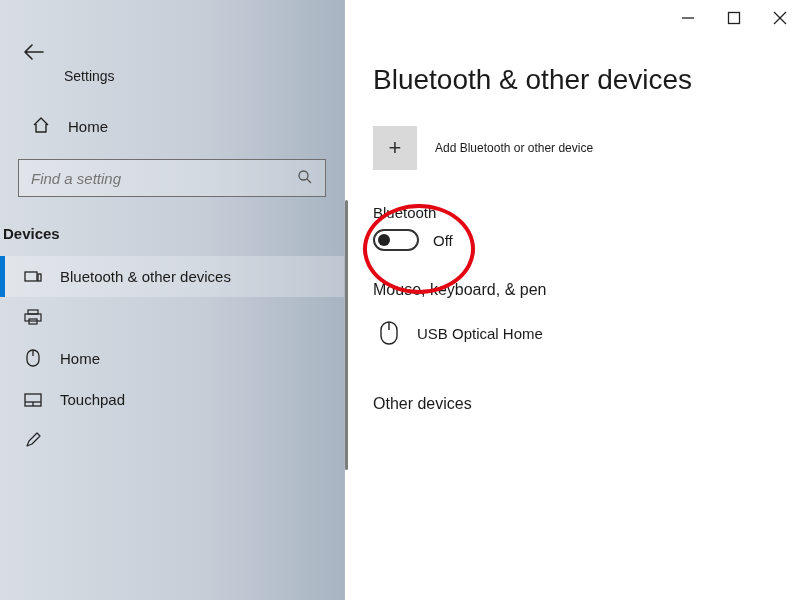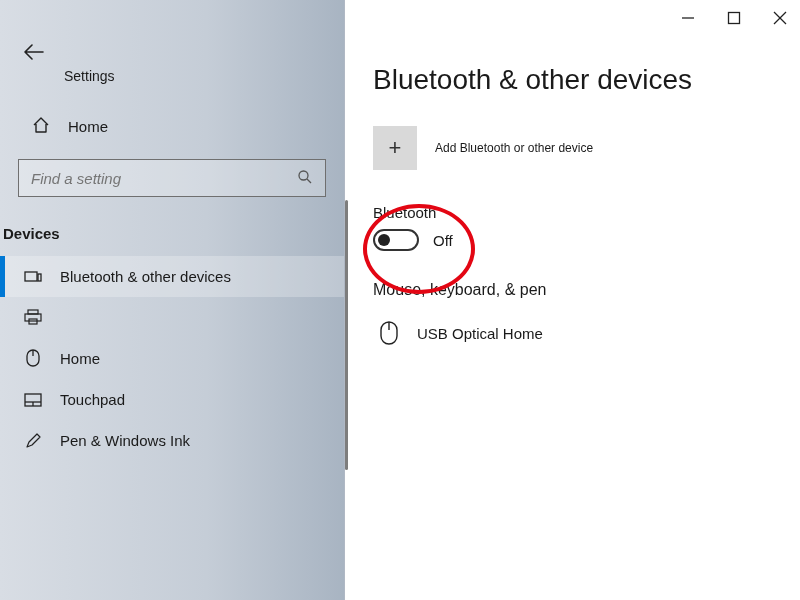--- a/index.html
+++ b/index.html
@@ -239,21 +239,20 @@
     <span>Touchpad</span>
   </div>
 
 
   <div class="nav-item">
     <span class="icon">
       <svg width="16" height="16" viewBox="0 0 16 16">
           <path d="M2 14 L4 9 L12 1 L15 4 L7 12 Z" stroke="#222" stroke-width="1.2" fill="none" stroke-linejoin="round"></path>
         </svg>
     </span>
-    <span>Pen &amp; Windows Ink</span>
   </div>
 </div>
 
 <div class="content">
   <div class="window-controls">
     <span class="ctrl">
       <svg width="14" height="14" viewBox="0 0 14 14">
           <line x1="1" y1="7" x2="13" y2="7" stroke="#222" stroke-width="1.3"></line>
         </svg>
     </span>
@@ -295,13 +294,14 @@
       <svg width="18" height="24" viewBox="0 0 18 24">
           <rect x="1" y="1" width="16" height="22" rx="8" stroke="#222" stroke-width="1.4" fill="none"></rect>
           <line x1="9" y1="1" x2="9" y2="9" stroke="#222" stroke-width="1.4"></line>
         </svg>
     </span>
     <span>USB Optical Home</span>
   </div>
 
   <div style="height:30px"></div>
 
+  <div class="subhead">Other devices</div>
 </div>
 
 </body></html>

